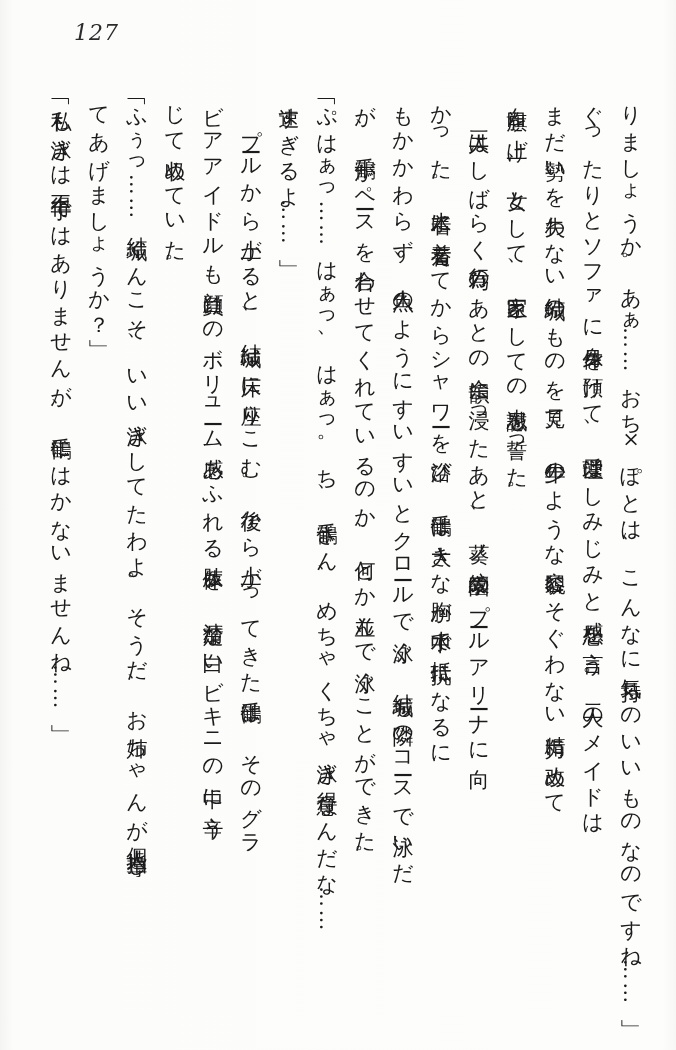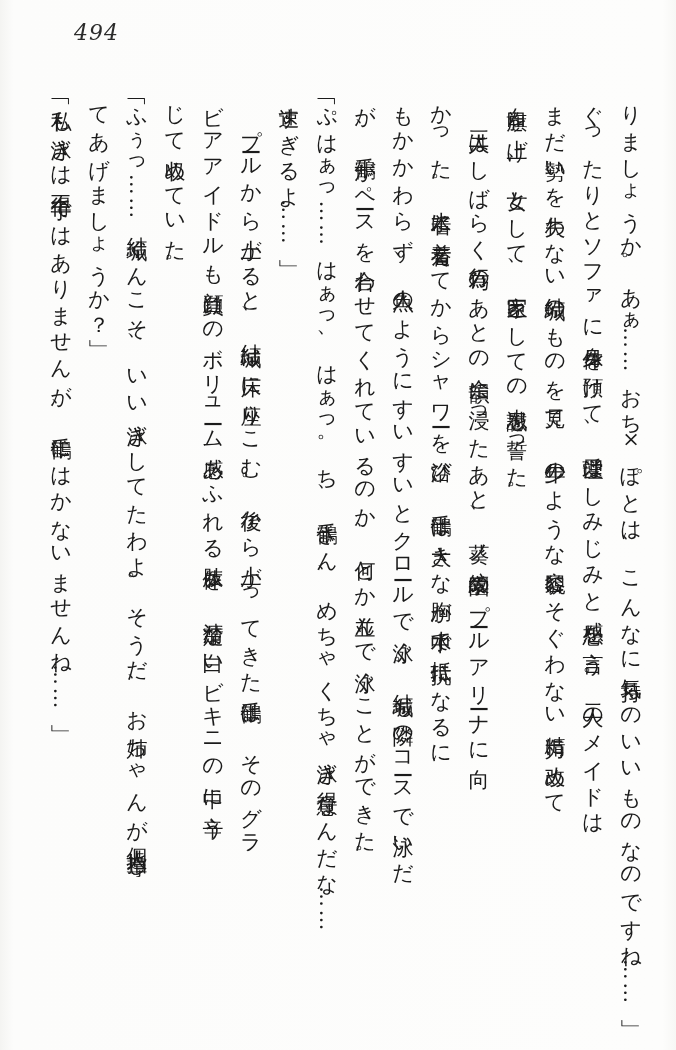--- a/index.html
+++ b/index.html
@@ -44,21 +44,21 @@
     margin: 0;
     padding: 0;
     line-height: 38px;
     white-space: nowrap;
   }
 </style>
 </head>
 <body>
 
 <div class="page">
-  <div class="page-number">494</div>
+  <div class="page-number">127</div>
 
   <div class="text-area">
     <p>りましょうか。あぁ……おち×ぽとは、こんなに気持ちのいいものなのですね……」</p>
     <p>ぐったりとソファに身体を預けて、愛理はしみじみと感想を言う。二人のメイドは</p>
     <p>まだ勢いを失わない結城のものを見て、少年のような容貌にそぐわない精力に改めて</p>
     <p>白旗を上げ、女として、家臣としての忠誠を誓った。</p>
     <p>　三人はしばらく行為のあとの余韻に浸ったあと、葵ノ絞学園のプールアリーナに向</p>
     <p>かった。水着に着替えてからシャワーを浴び、千鶴は大きな胸が水中で抵抗になるに</p>
     <p>もかかわらず、人魚のようにすいすいとクロールで泳ぐ。結城も隣のコースで泳いだ</p>
     <p>が、千鶴がペースを合わせてくれているのか、何とか並んで泳ぐことができた。</p>

